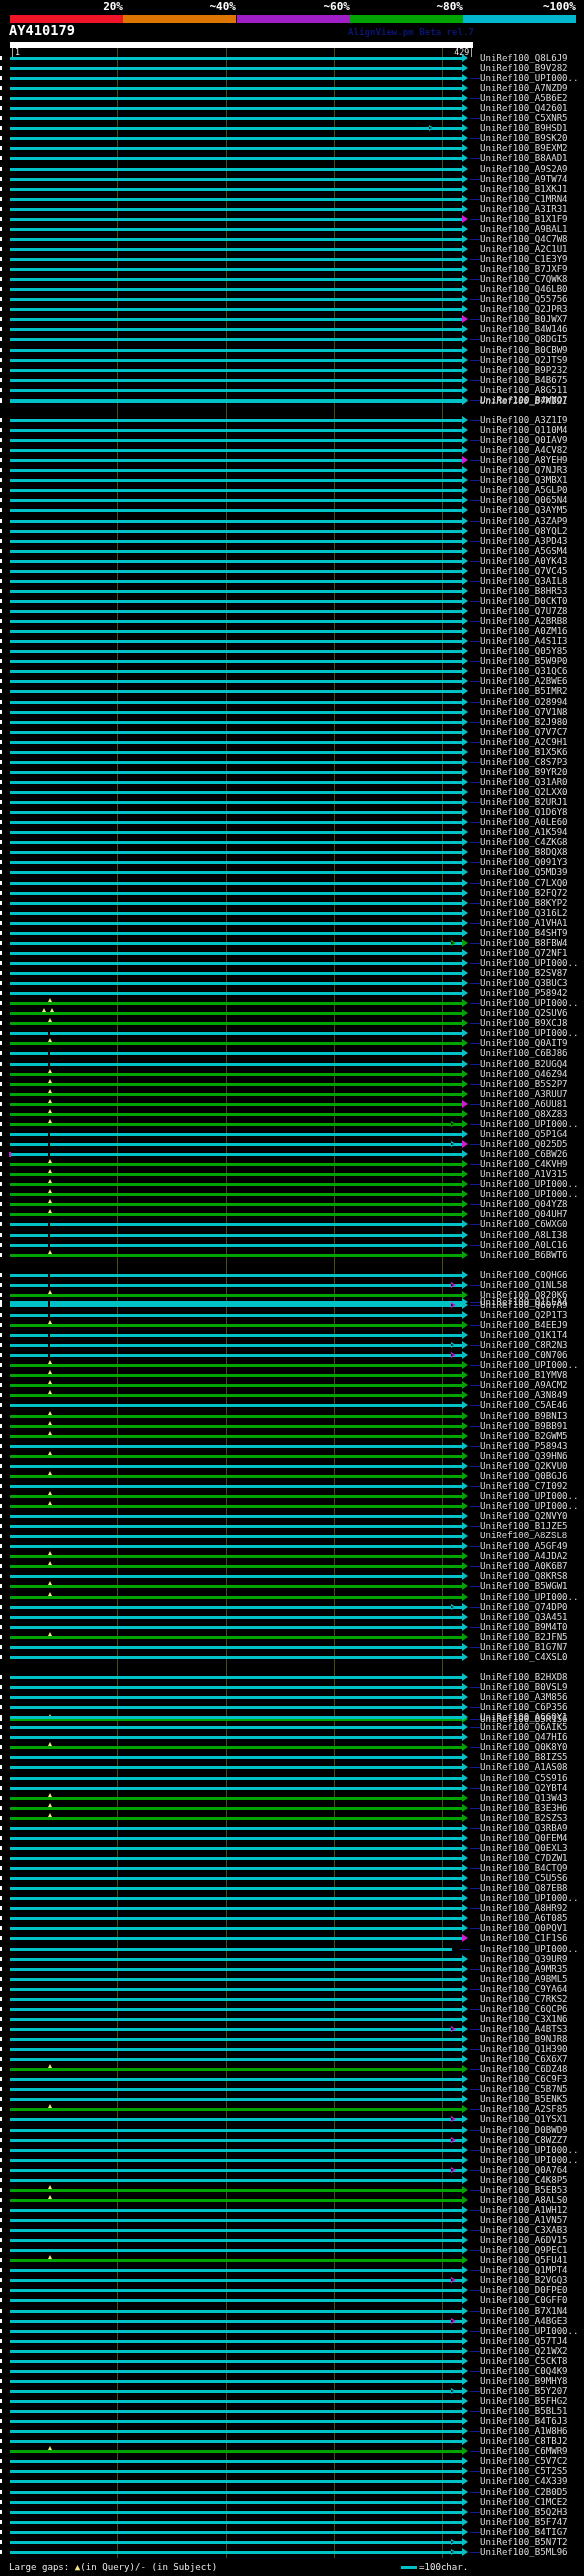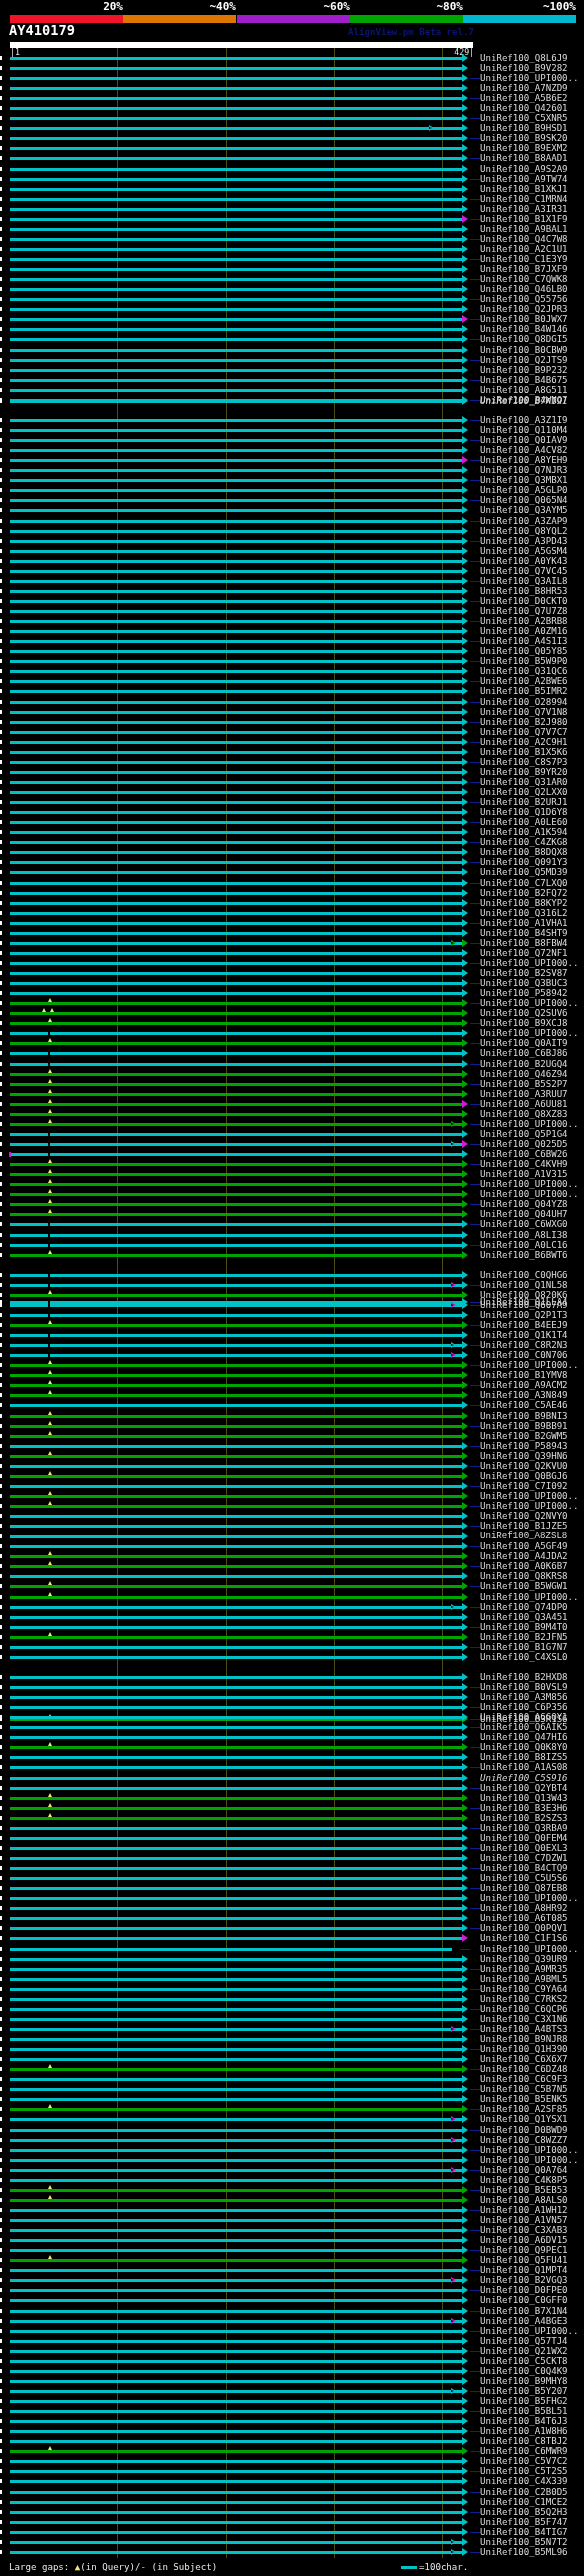--- a/index.html
+++ b/index.html
@@ -1243,21 +1243,21 @@
         <span class="arrow" style="left: 462px; border-left: 6.4px solid rgb(0, 194, 198);"></span>
         <span class="rlabel">UniRef100_B8IZS5</span>
       </div>
       <div class="row" style="top: 1763px;">
         <span class="ldash"></span>
         <span class="bar" style="left: 10px; width: 452px; background: rgb(0, 194, 198);"></span>
         <span class="arrow" style="left: 462px; border-left: 6.4px solid rgb(0, 194, 198);"></span>
         <span class="ext" style="left: 470px; width: 10px; background: rgb(17, 28, 142);"></span>
         <span class="rlabel">UniRef100_A1AS08</span>
       </div>
-      <div class="row" style="top: 1774px; font-style: italic;">
+      <div class="row" style="top: 1774px;">
         <span class="ldash"></span>
         <span class="bar" style="left: 10px; width: 452px; background: rgb(0, 194, 198);"></span>
         <span class="arrow" style="left: 462px; border-left: 6.4px solid rgb(0, 194, 198);"></span>
         <span class="rlabel">UniRef100_C5S916</span>
       </div>
       <div class="row" style="top: 1784px;">
         <span class="ldash"></span>
         <span class="bar" style="left: 10px; width: 452px; background: rgb(0, 194, 198);"></span>
         <span class="arrow" style="left: 462px; border-left: 6.4px solid rgb(0, 194, 198);"></span>
         <span class="ext" style="left: 470px; width: 10px; background: rgb(17, 28, 142);"></span>

